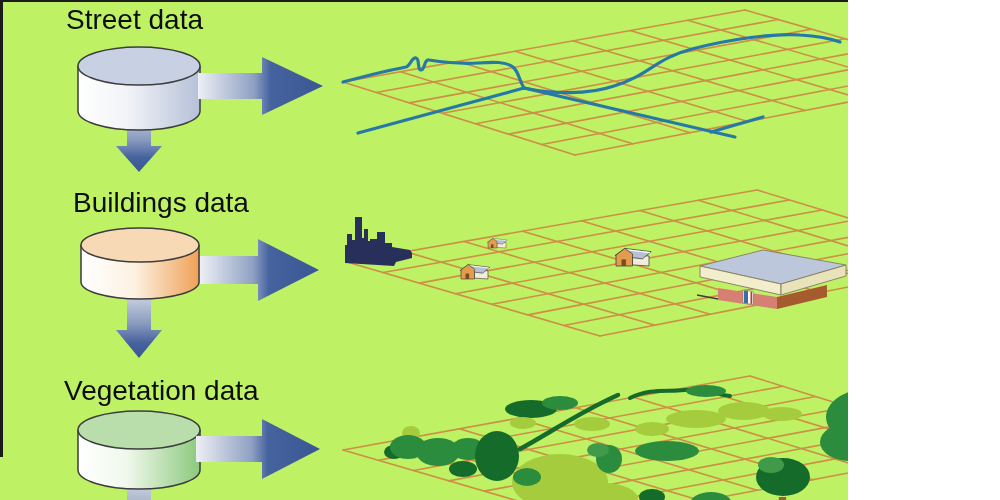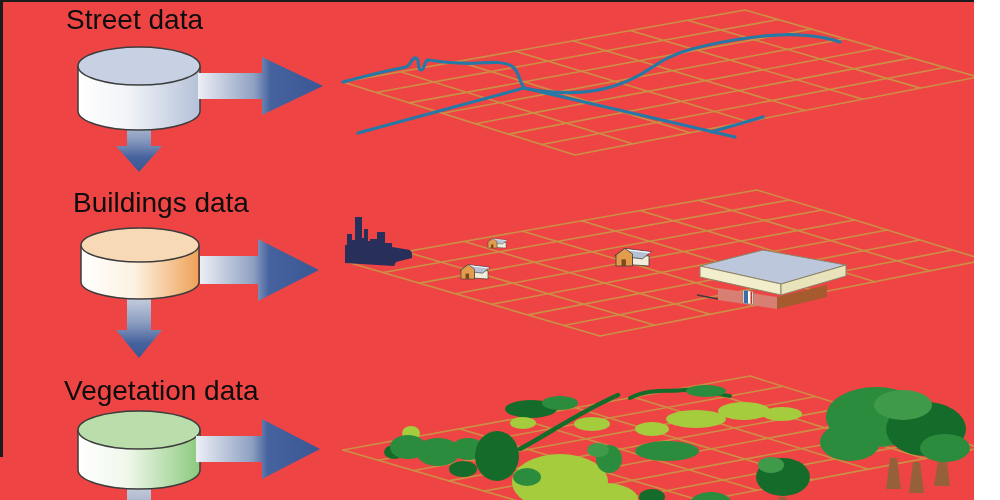--- a/index.html
+++ b/index.html
@@ -1,16 +1,16 @@
 <!DOCTYPE html>
 <html><head>
 <meta charset="utf-8">
 <style>
   html,body{margin:0;padding:0;background:#ffffff;}
-  .canvas{position:relative;width:974px;height:500px;background:#ef4444;overflow:hidden;}
+  .canvas{position:relative;width:848px;height:500px;background:#bef264;overflow:hidden;}
   svg{display:block;width:1000px;height:500px;}
   .label{font-family:"Liberation Sans",sans-serif;font-size:28px;fill:#0d0d0d;}
 </style>
 </head>
 <body>
 
 <div class="canvas">
   <svg viewBox="0 0 1000 500" xmlns="http://www.w3.org/2000/svg">
     <defs id="defs">
         <g id="house-proto">

